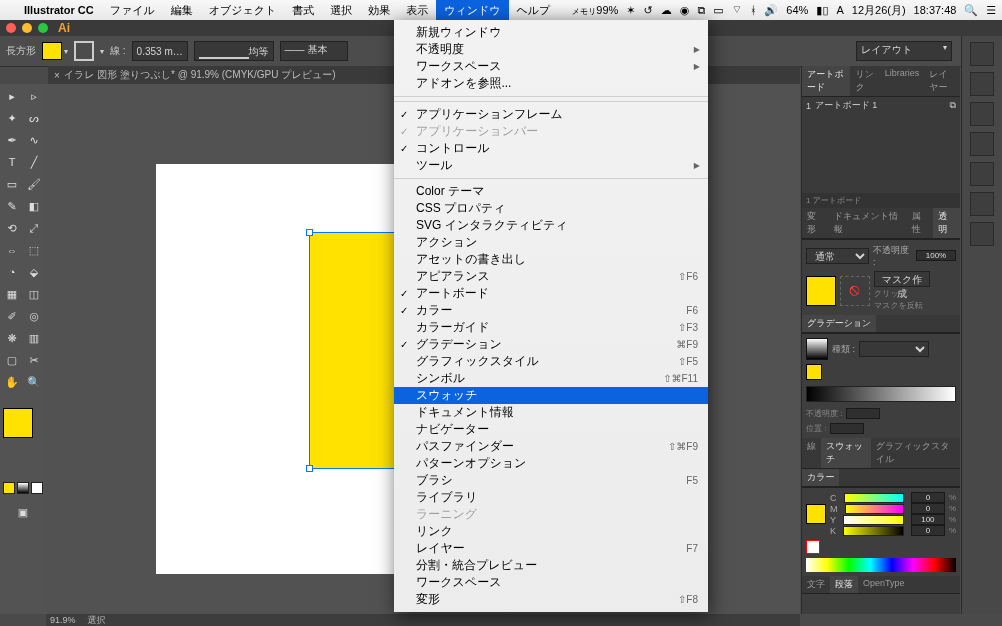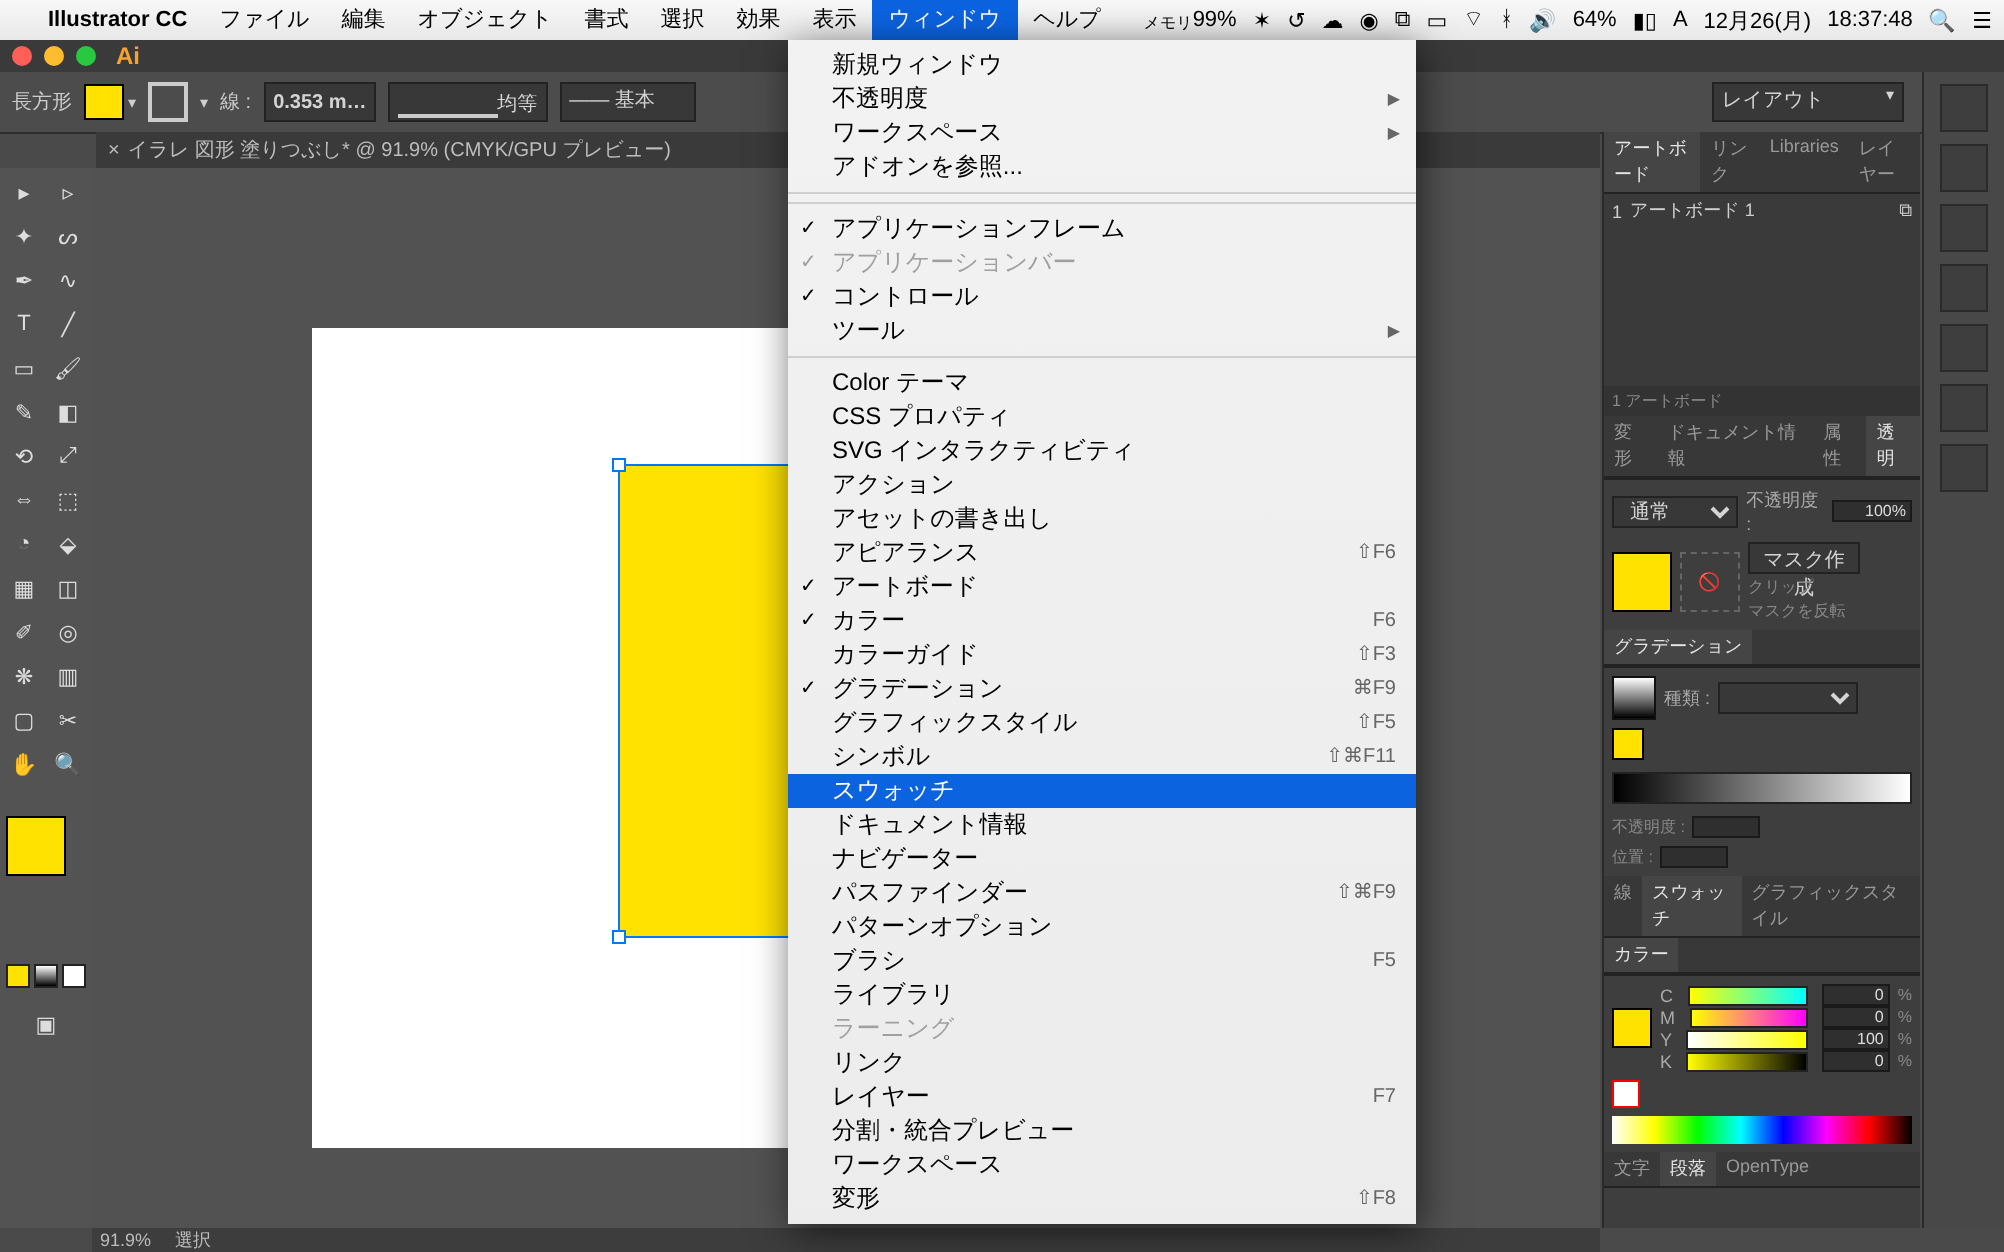--- a/index.html
+++ b/index.html
@@ -41,21 +41,21 @@
 .prow{display:flex;align-items:center;padding:2px 4px;gap:4px}
 .plabel{color:#aaa}
 .psmall{font-size:8px;color:#888}
 .gradbar{height:14px;margin:4px;background:linear-gradient(to right,#000,#fff);border:1px solid #222}
 .cmykbar{height:8px;flex:1;background:linear-gradient(to right,#ff0,#000);border:1px solid #222;margin:0 3px}
 .cmykbarC{background:linear-gradient(to right,#ff0,#0ff)}
 .cmykbarM{background:linear-gradient(to right,#ff0,#f0f)}
 .cmykbarY{background:linear-gradient(to right,#fff,#ff0)}
 .cmykbarK{background:linear-gradient(to right,#ff0,#000)}
 .colstrip{height:14px;margin:2px 4px;background:linear-gradient(to right,#fff,#ff0,#0f0,#0ff,#00f,#f0f,#f00,#000)}
-.val{width:28px;background:#2f2f2f;border:1px solid #1a1a1a;color:#ddd;font-size:8px;text-align:right;padding:0 2px}
+.val{width:28px;background:#2f2f2f;border:1px solid #1a1a1a;color:#ddd;font-size:8px;text-align:center;padding:0 2px}
 .menu{position:absolute;top:20px;left:394px;width:314px;background:linear-gradient(#f2f2f2,#ececec);box-shadow:2px 4px 18px rgba(0,0,0,.6);z-index:20;color:#000;font-size:12px;padding:4px 0}
 .mi{display:flex;align-items:center;padding:1px 14px 1px 22px;position:relative;line-height:15px}
 .mi.arrow::after{content:"▶";position:absolute;right:8px;font-size:8px;color:#666}
 .mi.sc::after{position:absolute;right:10px;font-size:10px;color:#666;content:attr(data-sc)}
 .mi.chk::before{content:"✓";position:absolute;left:6px;font-size:10px}
 .mi.dim{color:#a0a0a0}
 .mi.hl{background:#0b63e0;color:#fff}
 .msep{height:1px;background:#cfcfcf;margin:4px 0}
 .status-bot{position:absolute;left:46px;right:202px;bottom:0;height:12px;background:#3d3d3d;font-size:9px;color:#bdbdbd;display:flex;align-items:center;padding:0 4px;gap:12px}
 .topright{position:absolute;top:36px;right:44px;width:156px;height:30px;background:#4c4c4c;display:flex;align-items:center;justify-content:flex-end;padding-right:6px}
@@ -110,21 +110,21 @@
 
 <div class="app-toolbar">
   <span class="tlabel">長方形</span>
   <div style="display:flex;align-items:center;gap:2px">
     <div class="swatch-y"></div>
     <span style="font-size:8px">▾</span>
   </div>
   <div style="width:16px;height:16px;border:2px solid #ccc"></div>
   <span style="font-size:8px">▾</span>
   <span class="tlabel">線 :</span>
-  <input class="fld" style="width: 46px; font-weight: bold;" value="0.353 m…">
+  <input class="fld" style="width: 46px;" value="0.353 m…">
   <div class="fld" style="width:70px;display:flex;align-items:flex-end">
       <span style="flex:1;border-top:2px solid #ccc"></span>
       <span>均等</span>
     </div>
   <div class="fld" style="width:58px"><span>—— </span><span>基本</span></div>
 </div>
 <div class="topright">
   <div class="fld" style="width:86px;display:flex;justify-content:space-between">
       <span>レイアウト</span>
       <span style="font-size:8px">▾</span>

